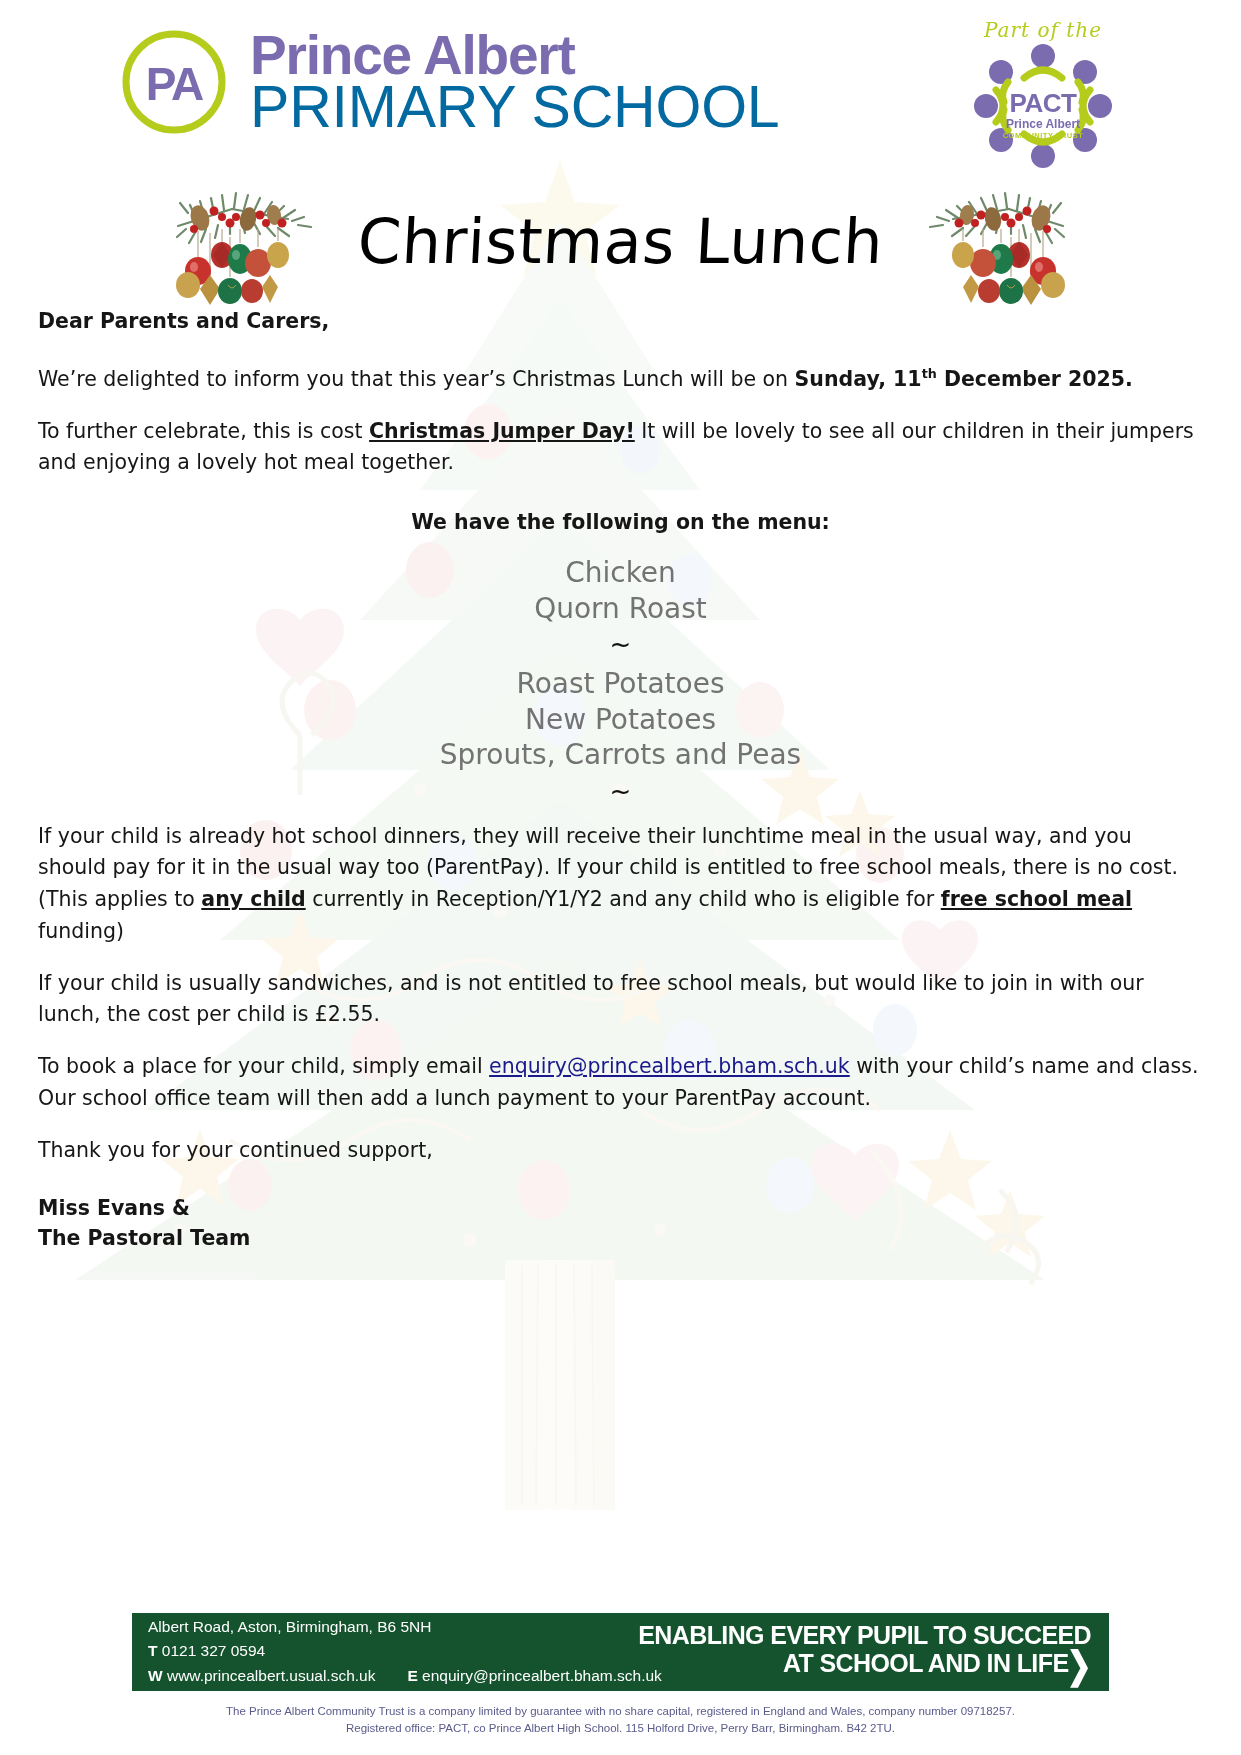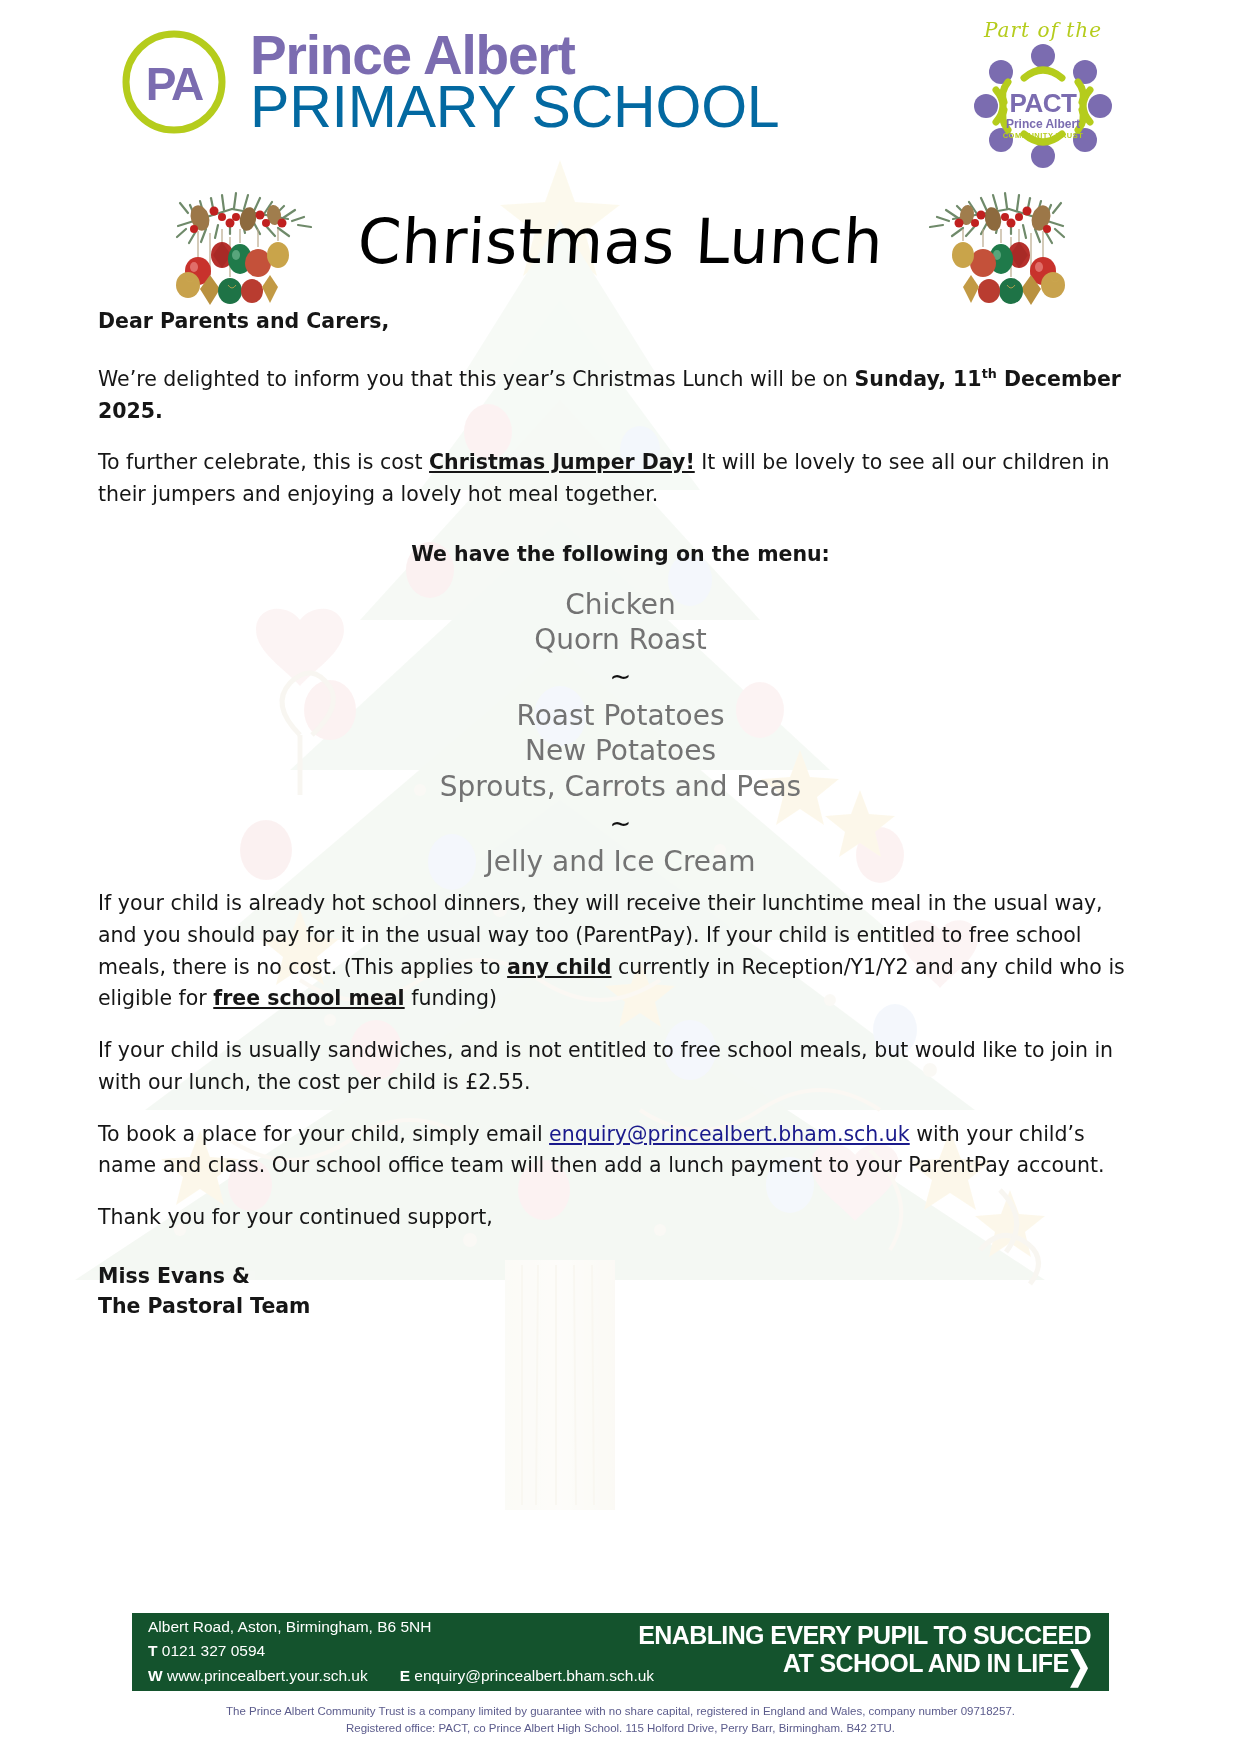--- a/index.html
+++ b/index.html
@@ -52,21 +52,21 @@
     white-space:nowrap; font-weight:400;
     transform:skewX(-3deg);
   }
   .garland{ width:150px; height:140px; flex:0 0 auto; }
   .garland.left{ margin-right:38px; }
   .garland.right{ margin-left:38px; }
 
   
   .body-wrap{
     position:relative; z-index:2;
-    padding:0 98px;
+    padding:0 38px;
     font-family:"DejaVu Sans", sans-serif;
     font-size:20.5px; color:#161616; line-height:1.55;
   }
   .body-wrap p{ margin:0 0 20px 0; }
   .salutation{ font-weight:bold; margin-bottom:26px !important; }
   .b{ font-weight:bold; }
   .bu{ font-weight:bold; text-decoration:underline; }
   sup{ font-size:0.62em; vertical-align:super; }
 
   .menu-heading{
@@ -414,21 +414,20 @@
   <p class="menu-heading">We have the following on the menu:</p>
 
   <div class="menu-list">
     <div class="menu-item">Chicken</div>
     <div class="menu-item">Quorn Roast</div>
     <div class="menu-sep">~</div>
     <div class="menu-item">Roast Potatoes</div>
     <div class="menu-item">New Potatoes</div>
     <div class="menu-item">Sprouts, Carrots and Peas</div>
     <div class="menu-sep">~</div>
-    <div class="menu-item">Jelly and Ice Cream</div>
   </div>
 
   <p class="after-menu">
     <span>If your child is already hot school dinners, they will receive their lunchtime meal in the usual way, and you should pay for it in the usual way too (ParentPay). If your child is entitled to free school meals, there is no cost. (This applies to </span><span class="bu">any child</span><span> currently in Reception/Y1/Y2 and any child who is eligible for </span><span class="bu">free school meal</span><span> funding)</span>
   </p>
 
   <p> If your child is usually sandwiches, and is not entitled to free school meals, but would like to join in with our lunch, the cost per child is £2.55.</p>
 
   <p>
     <span>To book a place for your child, simply email </span><a class="email-link" href="#">enquiry@princealbert.bham.sch.uk</a><span> with your child’s name and class. Our school office team will then add a lunch payment to your ParentPay account.</span>
@@ -446,21 +445,21 @@
   <div class="footer-bar">
     <div class="footer-contact">
       <div>Albert Road, Aston, Birmingham, B6 5NH</div>
       <div>
         <span class="lbl">T</span>
         <span>0121 327 0594</span>
       </div>
       <div class="row3">
         <span>
           <span class="lbl">W</span>
-          <span>www.princealbert.your.sch.uk</span>
+          <span>www.princealbert.usual.sch.uk</span>
         </span>
         <span>
           <span class="lbl">E</span>
           <span>enquiry@princealbert.bham.sch.uk</span>
         </span>
       </div>
     </div>
     <div class="footer-slogan">
       <div>ENABLING EVERY PUPIL TO SUCCEED</div>
       <div>

